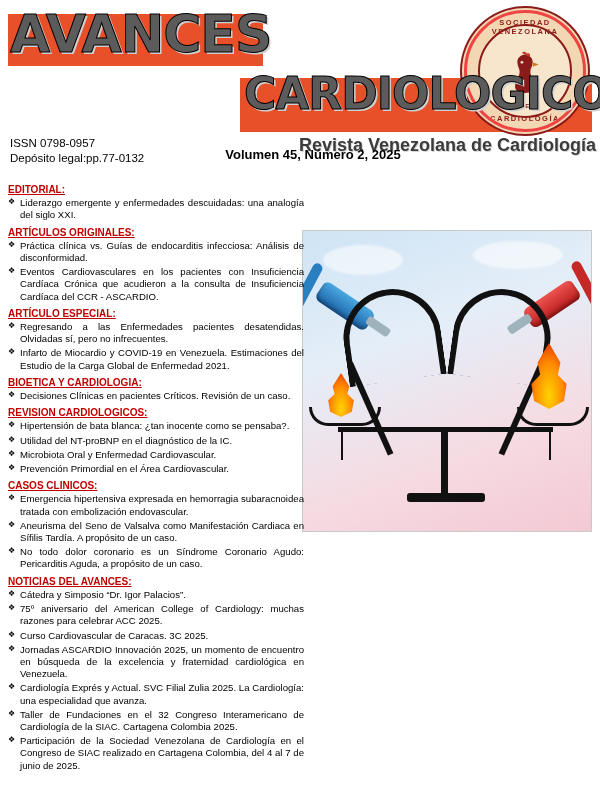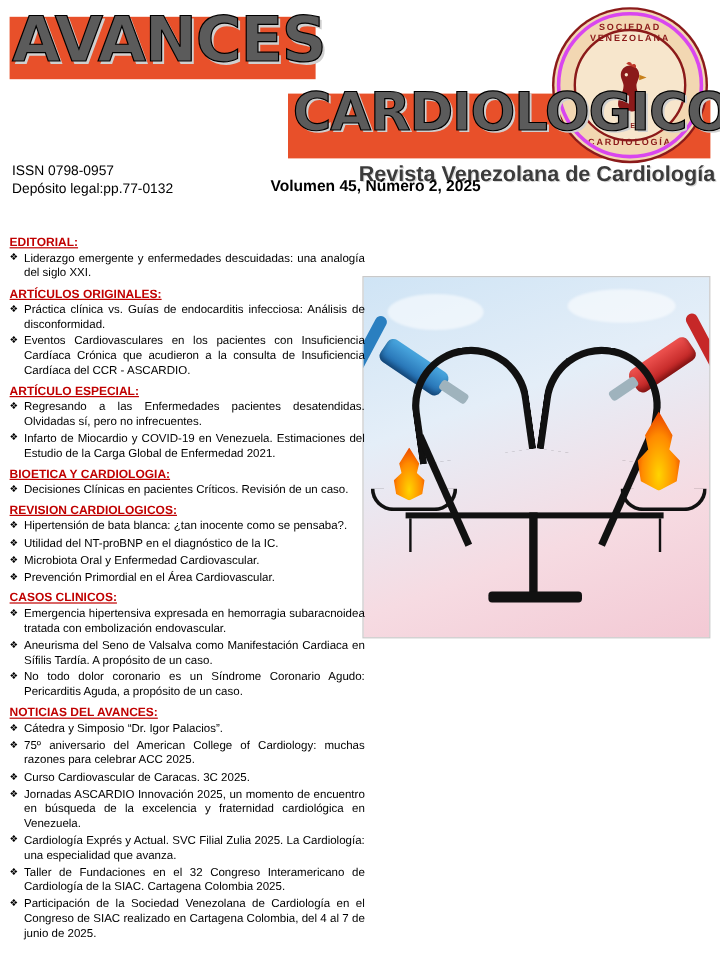--- a/index.html
+++ b/index.html
@@ -100,21 +100,21 @@
     line-height: 12.2px;
   }
   .sec-head {
     color: #c00000;
     font-weight: bold;
     text-decoration: underline;
     font-size: 10px;
     margin-top: 5px;
     margin-bottom: 1px;
   }
-  .sec-head:first-child { margin-top: 17px; }
+  .sec-head:first-child { margin-top: 4px; }
   ul.items {
     list-style: none;
     margin: 0;
     padding: 0;
   }
   ul.items li {
     position: relative;
     padding-left: 12px;
     margin-bottom: 2px;
     text-align: justify;
@@ -298,21 +298,21 @@
 
   
   .seal {
     position: absolute;
     right: 14px;
     bottom: 48px;
     width: 116px;
     height: 116px;
     border-radius: 50%;
     background: #f2d7b2;
-    border: 3px solid #d946ef;
+    border: 3px solid #ef4444;
     box-shadow: 0 0 0 2px #f2d7b2, 0 0 0 4px #8b1a1a;
     overflow: hidden;
   }
   .seal-inner {
     position: absolute;
     left: 11px;
     top: 11px;
     right: 11px;
     bottom: 11px;
     border-radius: 50%;

